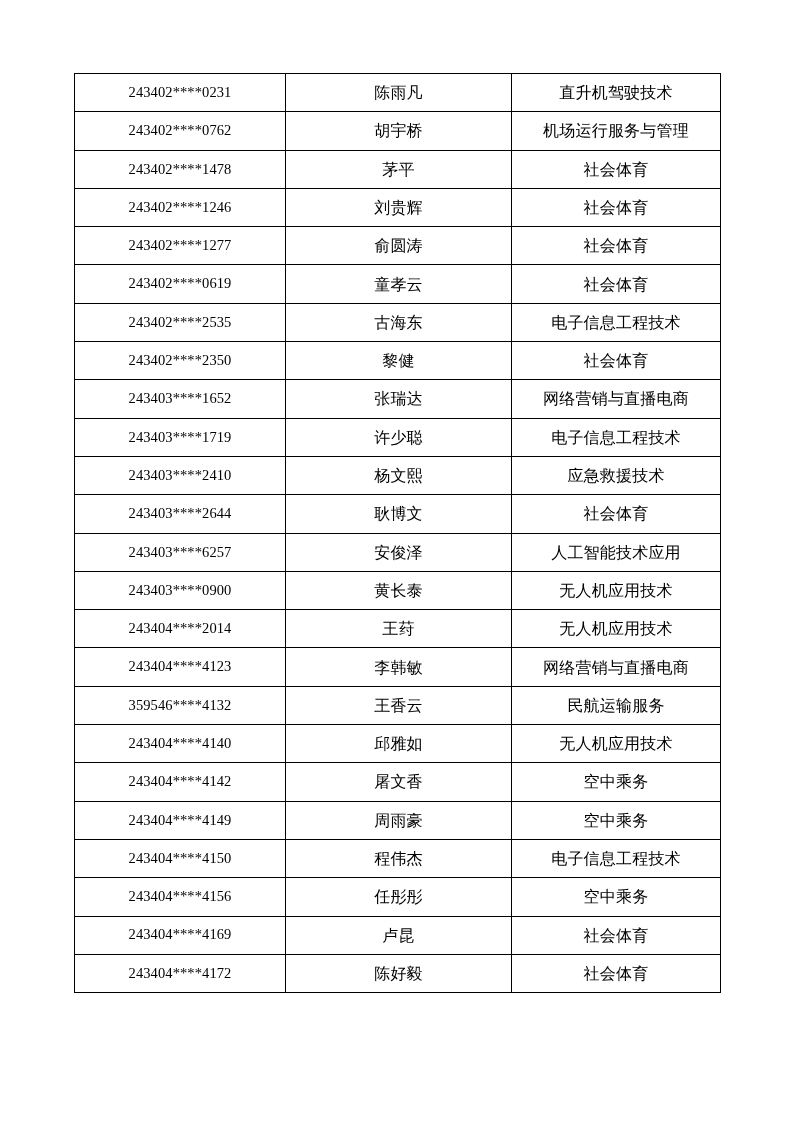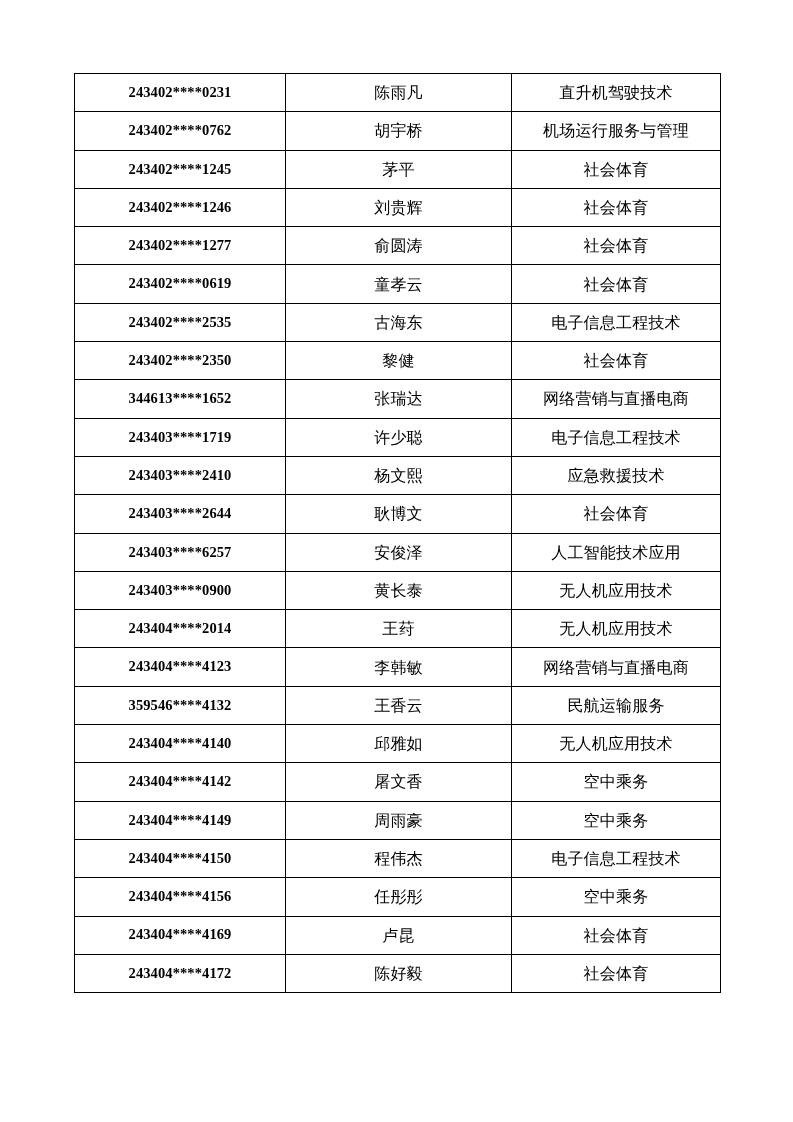--- a/index.html
+++ b/index.html
@@ -46,21 +46,20 @@
     line-height: 1.2;
     letter-spacing: 0.2px;
     padding: 0 2px;
     font-family: "Liberation Serif", "DejaVu Serif", serif;
     white-space: nowrap;
     overflow: hidden;
   }
   table.roster td.cell-id {
     font-family: "Liberation Serif", "DejaVu Serif", serif;
     letter-spacing: 0.1px;
-    font-weight: bold;
   }
   table.roster td.cell-name,
   table.roster td.cell-major {
     font-family: "DejaVu Serif", "Liberation Serif", serif;
     font-size: 16px;
   }
 </style>
 </head>
 <body>
 
@@ -77,21 +76,21 @@
             <td class="cell-id">243402****0231</td>
             <td class="cell-name">陈雨凡</td>
             <td class="cell-major">直升机驾驶技术</td>
           </tr>
           <tr>
             <td class="cell-id">243402****0762</td>
             <td class="cell-name">胡宇桥</td>
             <td class="cell-major">机场运行服务与管理</td>
           </tr>
           <tr>
-            <td class="cell-id">243402****1245</td>
+            <td class="cell-id">243402****1478</td>
             <td class="cell-name">茅平</td>
             <td class="cell-major">社会体育</td>
           </tr>
           <tr>
             <td class="cell-id">243402****1246</td>
             <td class="cell-name">刘贵辉</td>
             <td class="cell-major">社会体育</td>
           </tr>
           <tr>
             <td class="cell-id">243402****1277</td>
@@ -107,21 +106,21 @@
             <td class="cell-id">243402****2535</td>
             <td class="cell-name">古海东</td>
             <td class="cell-major">电子信息工程技术</td>
           </tr>
           <tr>
             <td class="cell-id">243402****2350</td>
             <td class="cell-name">黎健</td>
             <td class="cell-major">社会体育</td>
           </tr>
           <tr>
-            <td class="cell-id">344613****1652</td>
+            <td class="cell-id">243403****1652</td>
             <td class="cell-name">张瑞达</td>
             <td class="cell-major">网络营销与直播电商</td>
           </tr>
           <tr>
             <td class="cell-id">243403****1719</td>
             <td class="cell-name">许少聪</td>
             <td class="cell-major">电子信息工程技术</td>
           </tr>
           <tr>
             <td class="cell-id">243403****2410</td>

